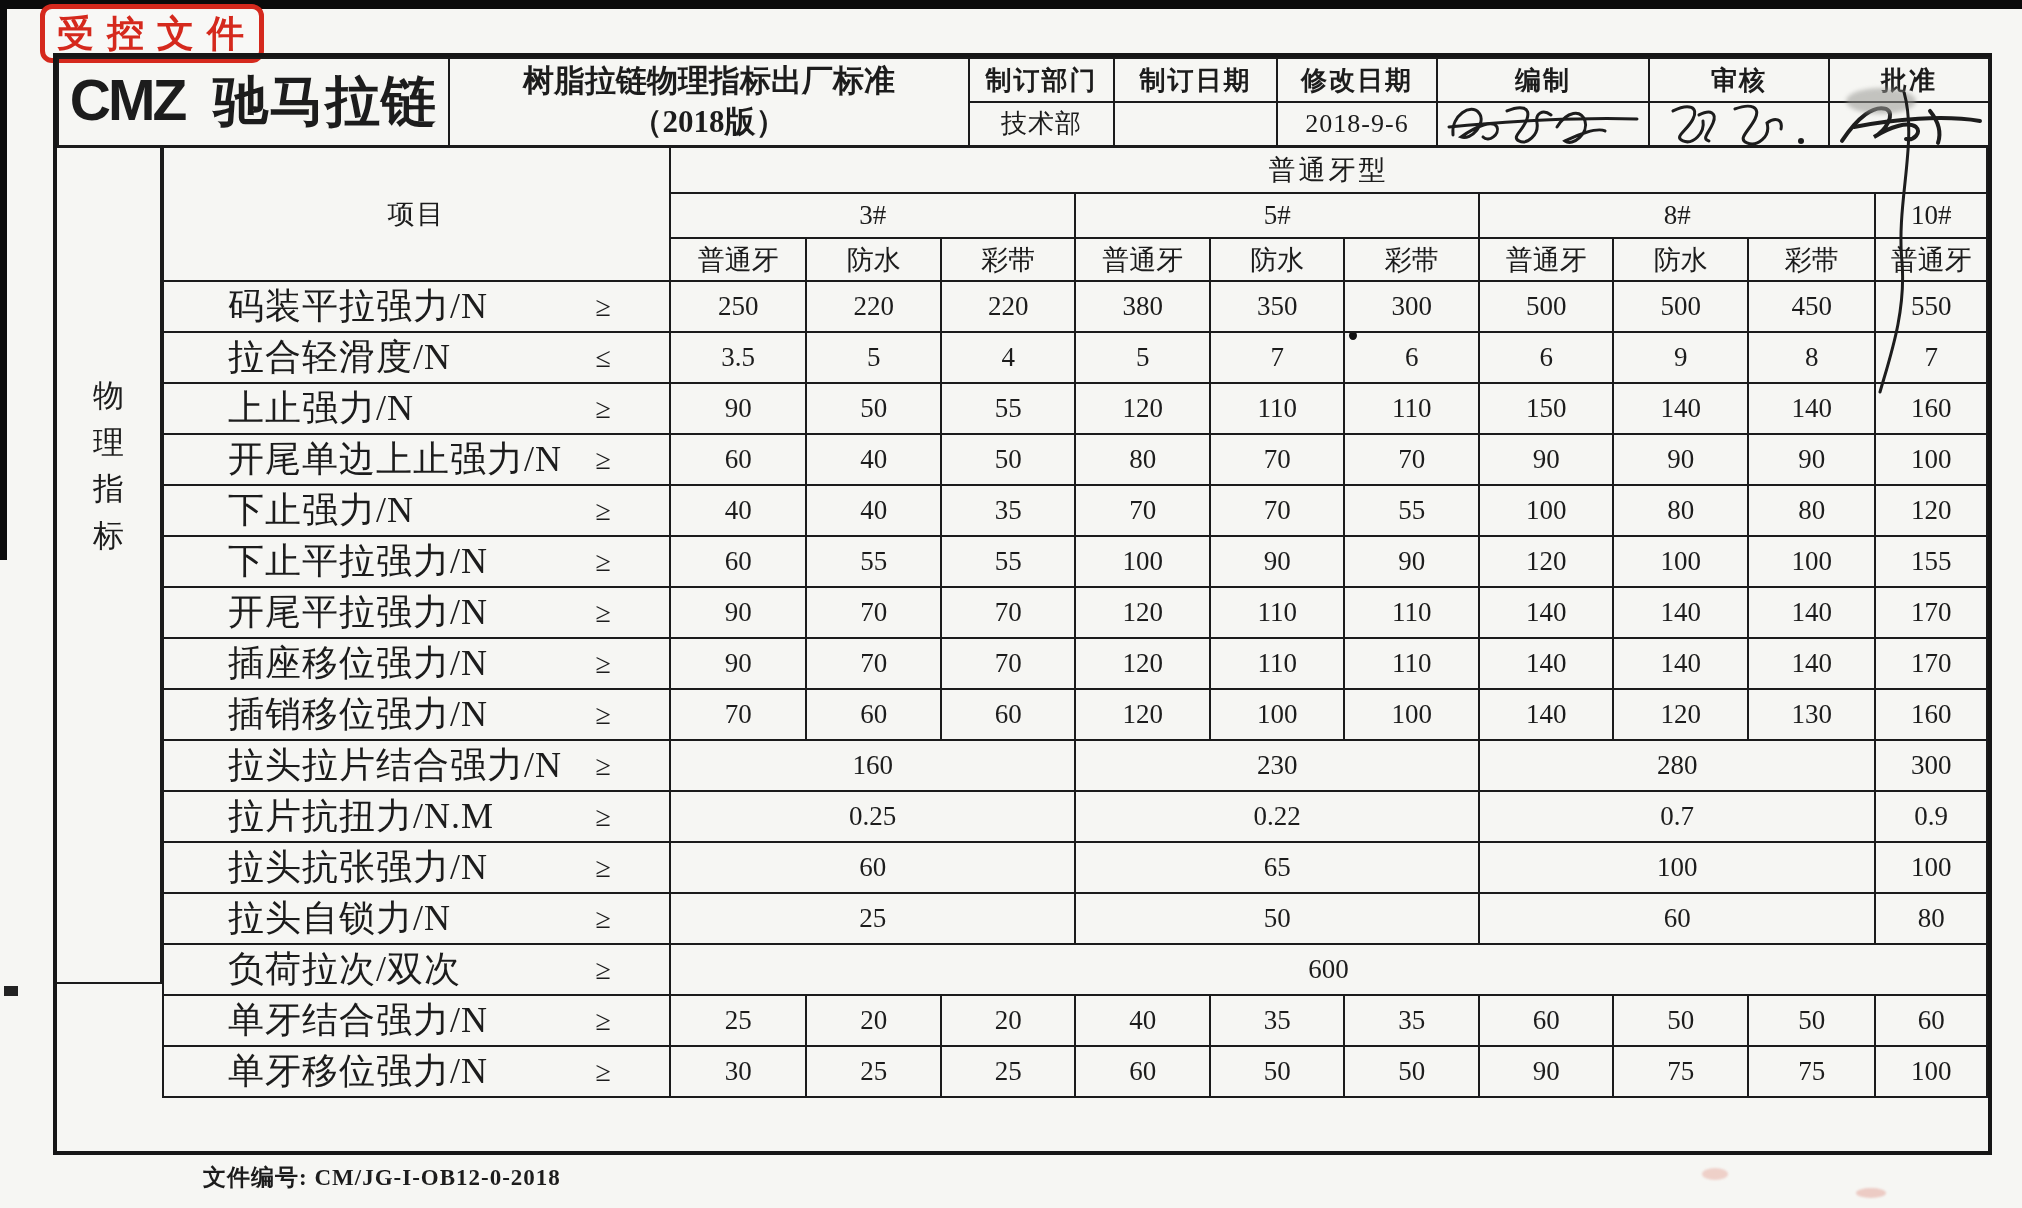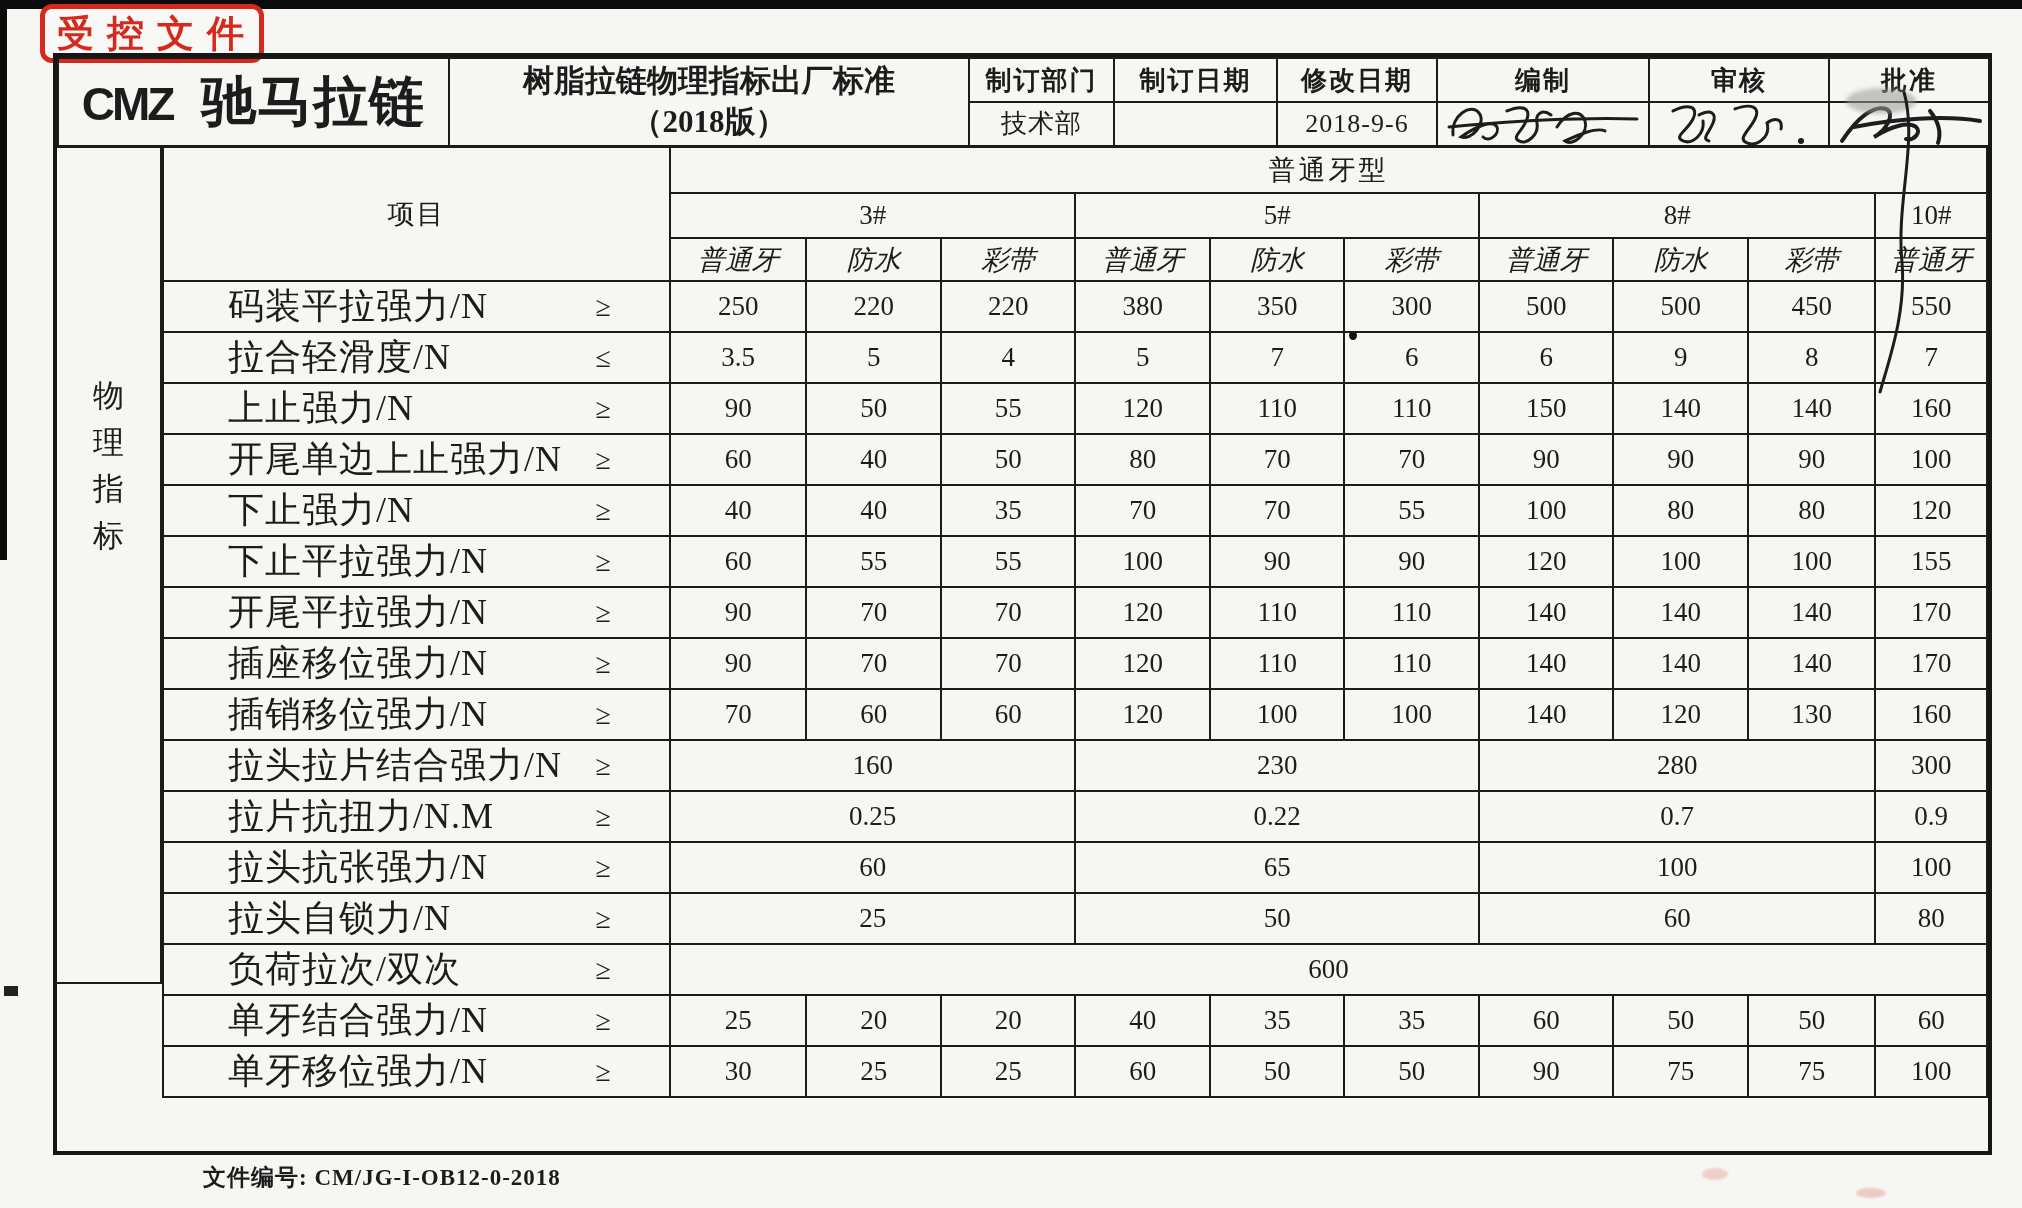--- a/index.html
+++ b/index.html
@@ -19,21 +19,21 @@
   }
   .stamp span{font-size:37px;font-weight:900;color:#d5291d;letter-spacing:13px;padding-left:10px;white-space:nowrap;}
   
   .doc{position:absolute;left:53px;top:53px;width:1939px;height:1102px;border:4px solid #161616;box-sizing:border-box;}
   table{border-collapse:collapse;table-layout:fixed;}
   td,th{border:2px solid #1b1b1b;text-align:center;vertical-align:middle;padding:0;font-weight:normal;overflow:visible;}
   
   .band{width:1931px;height:88px;border-bottom:3px solid #1b1b1b;}
   .band td{font-size:27px;}
   .logo-cell{font-weight:900;}
-  .logo-latin{font-family:"Liberation Sans","DejaVu Sans",sans-serif;font-weight:900;font-size:46px;letter-spacing:-3px;}
+  .logo-latin{font-family:"Liberation Sans","DejaVu Sans",sans-serif;font-weight:900;font-size:57px;letter-spacing:-3px;}
   .logo-cjk{font-weight:900;font-size:55px;letter-spacing:1px;margin-left:29px;}
   .title-cell div{font-size:31px;font-weight:700;line-height:1.3;}
   .band .lbl{font-weight:700;font-size:26px;letter-spacing:2px;}
   .band .val{font-size:26px;letter-spacing:1px;}
   .sig-cell{position:relative;}
   .sig-cell svg{position:absolute;left:50%;top:50%;transform:translate(-50%,-52%);}
   
   .cat{
     position:absolute;left:0;top:88px;width:105px;height:839px;box-sizing:border-box;
     border-right:2px solid #1b1b1b;border-bottom:2px solid #1b1b1b;
@@ -163,21 +163,21 @@
           <tr style="height: 47px;">
             <td class="item-hd" rowspan="3">项目</td>
             <td class="group-hd" colspan="10">普通牙型</td>
           </tr>
           <tr style="height: 45px;">
             <td class="size-hd" colspan="3">3#</td>
             <td class="size-hd" colspan="3">5#</td>
             <td class="size-hd" colspan="3">8#</td>
             <td class="size-hd" colspan="1">10#</td>
           </tr>
-          <tr style="height: 43px; font-style: italic;">
+          <tr style="height: 43px;">
             <td class="size-hd">普通牙</td>
             <td class="size-hd">防水</td>
             <td class="size-hd">彩带</td>
             <td class="size-hd">普通牙</td>
             <td class="size-hd">防水</td>
             <td class="size-hd">彩带</td>
             <td class="size-hd">普通牙</td>
             <td class="size-hd">防水</td>
             <td class="size-hd">彩带</td>
             <td class="size-hd">普通牙</td>

